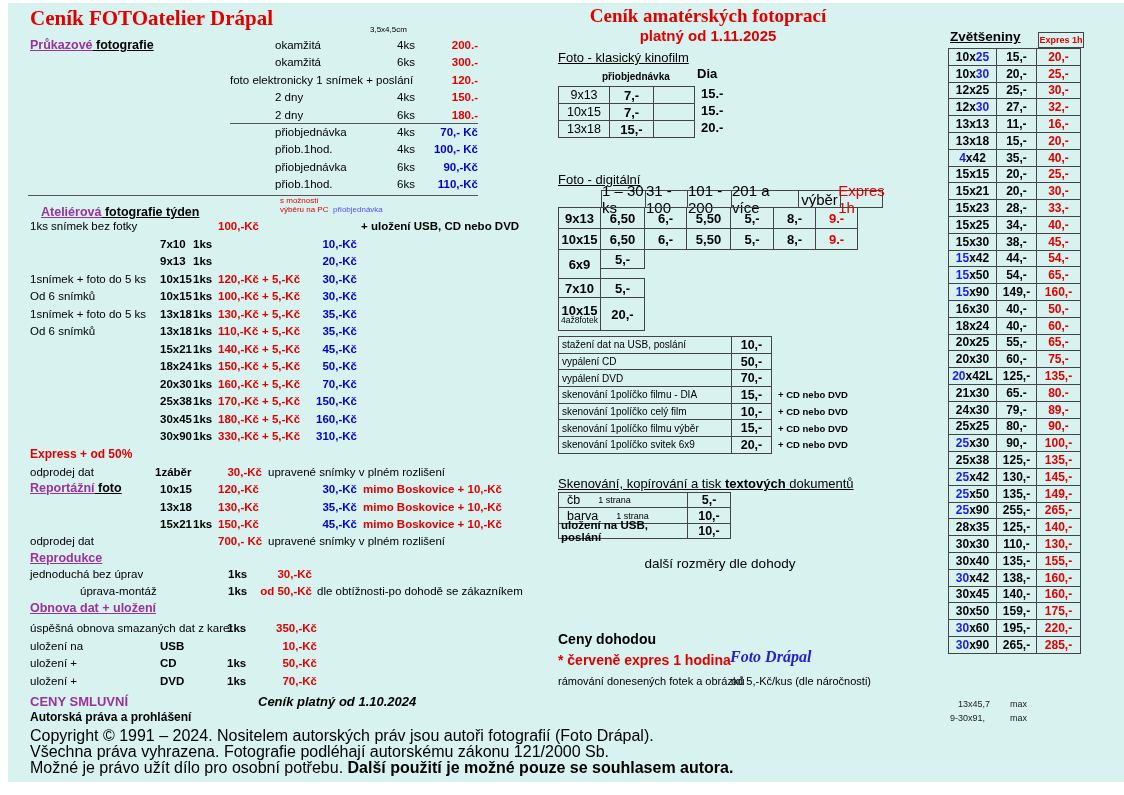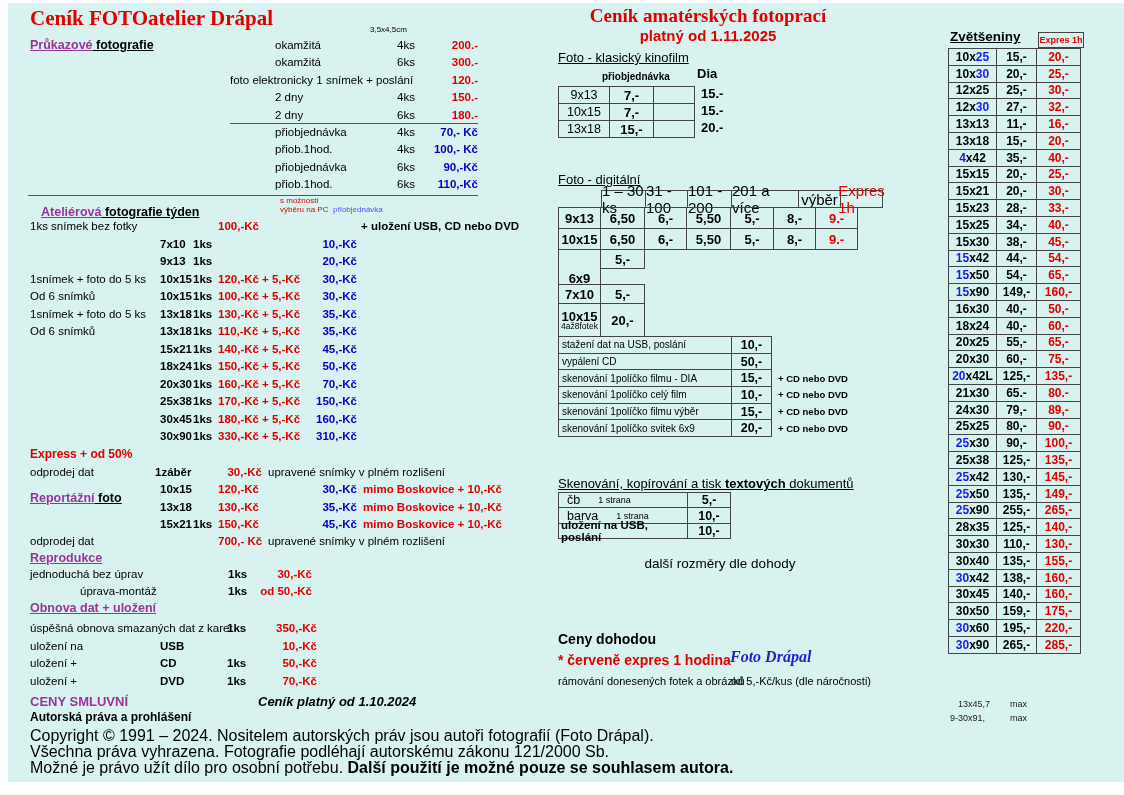--- a/index.html
+++ b/index.html
@@ -277,21 +277,21 @@
 <div class="abs exp-note" style="left:30px;top:447px;">Express + od 50%</div>
 
 <div class="abs g-odpr" style="left:30px;top:464px;" id="odpr1">
     <div class="o-label">odprodej dat</div>
     <div class="o-qty">1záběr</div>
     <div class="o-price">30,-Kč</div>
     <div class="o-note">upravené snímky v plném rozlišení</div>
   </div>
 
 <div class="abs" style="left:30px;top:481px;">
-  <div class="sec-h" style="position:absolute;left:0;top:10px;">
+  <div class="sec-h" style="position:absolute;left:0;top:0;">
     <span class="accent">Reportážní</span><span class="rest"> foto</span>
   </div>
   <div class="g-atel" id="rep-rows">
       <div class="a-note"></div>
       <div class="a-size">10x15</div>
       <div class="a-qty"></div>
       <div class="a-red">120,-Kč</div>
       <div class=""></div>
       <div class="a-blue">30,-Kč</div>
       <div class="a-plus" style="padding-left: 6px;">mimo Boskovice + 10,-Kč</div>
@@ -323,20 +323,21 @@
   <span class="accent">Reprodukce</span>
 </div>
 <div class="abs g-repro" style="left:30px;top:566px;" id="repro-rows">
     <div class="">jednoduchá bez úprav</div>
     <div class="r-qty">1ks</div>
     <div class="r-price">30,-Kč</div>
     <div class="r-note"></div>
     <div class="indent ">úprava-montáž</div>
     <div class="r-qty">1ks</div>
     <div class="r-price">od 50,-Kč</div>
+    <div class="r-note">dle obtížnosti-po dohodě se zákazníkem</div>
   </div>
 
 <div class="abs sec-h" style="left:30px;top:601px;">
   <span class="accent">Obnova dat + uložení</span>
 </div>
 <div class="abs g-obn" style="left:30px;top:620px;" id="obn-rows">
     <div class="" style="grid-column: 1 / 3;">úspěšná obnova smazaných dat z karet</div>
     <div class="b-qty">1ks</div>
     <div class="b-price">350,-Kč</div>
     <div class="">uložení na</div>
@@ -416,21 +417,21 @@
         <div>10x15</div>
       </div>
       <div class="bcell" style="width: 45px; height: 22px;">6,50</div>
       <div class="bcell" style="width: 43px; height: 22px;">6,-</div>
       <div class="bcell" style="width: 45px; height: 22px;">5,50</div>
       <div class="bcell" style="width: 44px; height: 22px;">5,-</div>
       <div class="bcell" style="width: 43px; height: 22px;">8,-</div>
       <div class="bcell d-exp" style="width: 43px; height: 22px;">9.-</div>
     </div>
     <div class="trow">
-      <div class="bcell d-size" style="height: 36px; justify-content: flex-end;">
+      <div class="bcell d-size" style="height: 30px;">
         <div>6x9</div>
       </div>
       <div class="bcell" style="width: 45px; height: 20px;">5,-</div>
     </div>
     <div class="trow">
       <div class="bcell d-size" style="height: 20px;">
         <div>7x10</div>
       </div>
       <div class="bcell" style="width: 45px; height: 20px;">5,-</div>
     </div>
@@ -444,20 +445,24 @@
   </div>
 
 <div class="abs svc" style="left:558px;top:336px;" id="svc-table">
     <div class="trow">
       <div class="bcell s-label">stažení dat na USB,  poslání</div>
       <div class="bcell s-price">10,-</div>
     </div>
     <div class="trow">
       <div class="bcell s-label">vypálení CD</div>
       <div class="bcell s-price">50,-</div>
+    </div>
+    <div class="trow">
+      <div class="bcell s-label">vypálení DVD</div>
+      <div class="bcell s-price">70,-</div>
     </div>
     <div class="trow">
       <div class="bcell s-label">skenování 1políčko filmu - DIA</div>
       <div class="bcell s-price">15,-</div>
       <div class="s-note">+ CD nebo DVD</div>
     </div>
     <div class="trow">
       <div class="bcell s-label">skenování 1políčko celý film</div>
       <div class="bcell s-price">10,-</div>
       <div class="s-note">+ CD nebo DVD</div>

